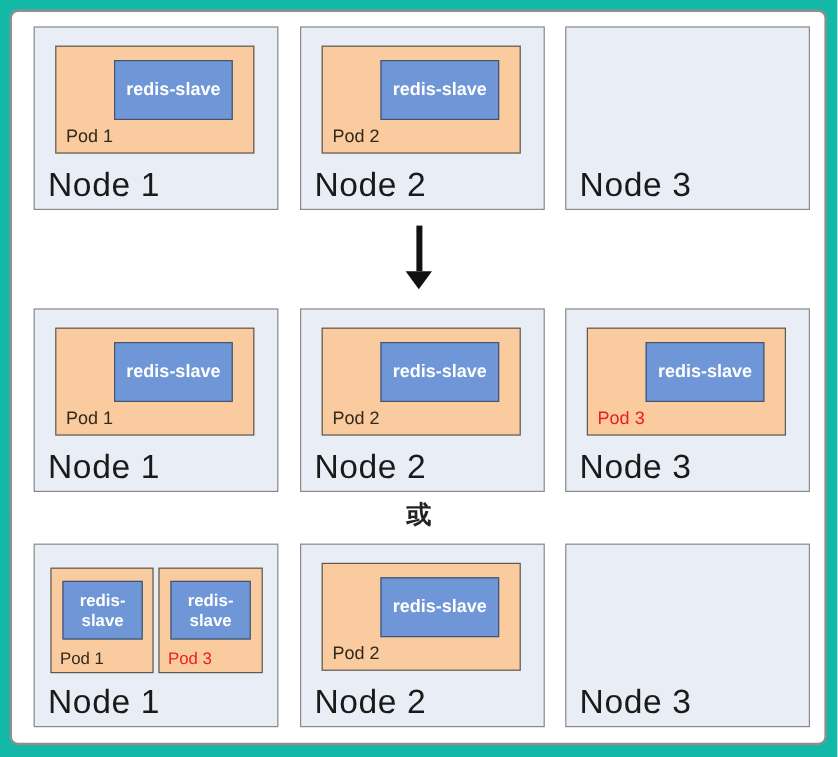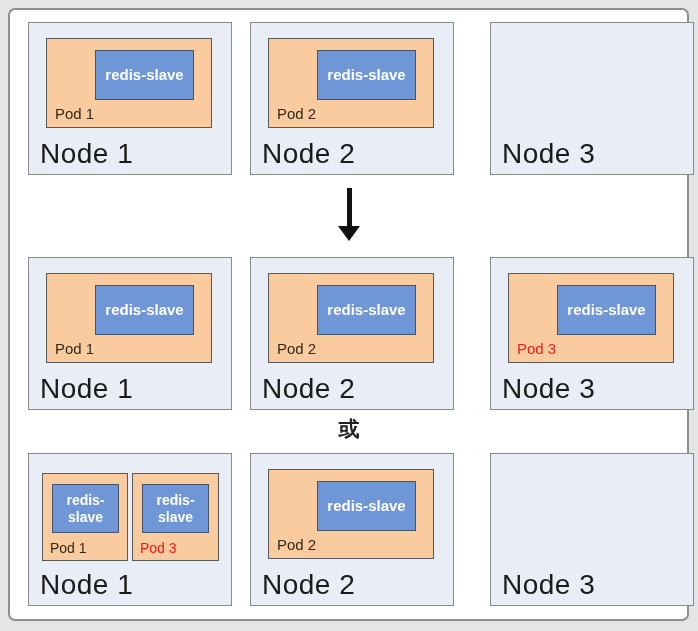--- a/index.html
+++ b/index.html
@@ -1,29 +1,29 @@
 <!DOCTYPE html>
 <html><head>
 <meta charset="utf-8">
 <style>
   html,body{margin:0;padding:0;background:#ffffff;}
   .canvas{
-    position:relative;width:698px;height:631px;background:#e5e5e5;
+    position:relative;width:698px;height:631px;background:#14b8a6;
     font-family:"Liberation Sans", sans-serif;overflow:hidden;
   }
   .frame{
     position:absolute;left:8px;top:8px;width:677px;height:609px;
     border:2px solid #8f8f8f;border-radius:7px;background:#ffffff;
   }
   .node{
     position:absolute;width:202px;height:151px;
     background:#e9eef6;border:1px solid #8a8a8a;
   }
   .r1{top:22px}.r2{top:257px}.r3{top:453px}
-  .c1{left:28px}.c2{left:250px}.c3{left:490px}
+  .c1{left:28px}.c2{left:250px}.c3{left:471px}
   .node-label{
     position:absolute;left:11px;bottom:4px;font-size:28px;color:#1a1a1a;
     letter-spacing:0.5px;white-space:nowrap;
   }
   .pod{
     position:absolute;left:17px;top:15px;width:164px;height:88px;
     background:#f9cb9e;border:1px solid #595959;
   }
   .ctr{
     position:absolute;left:48px;top:11px;width:97px;height:48px;

